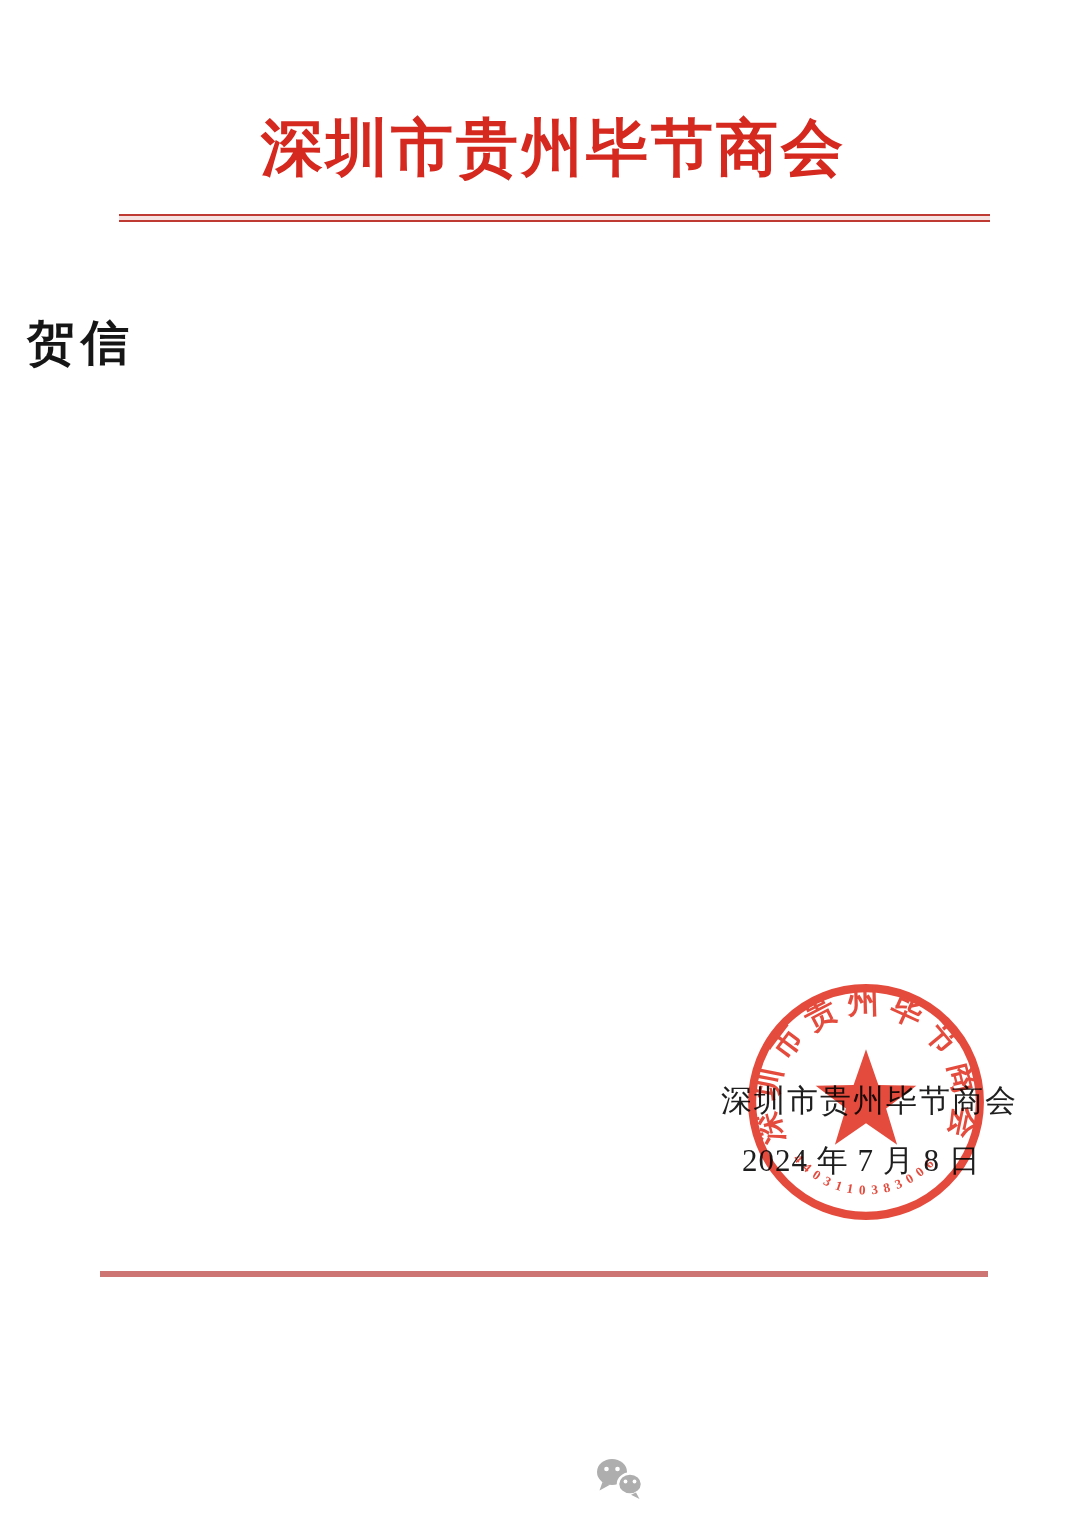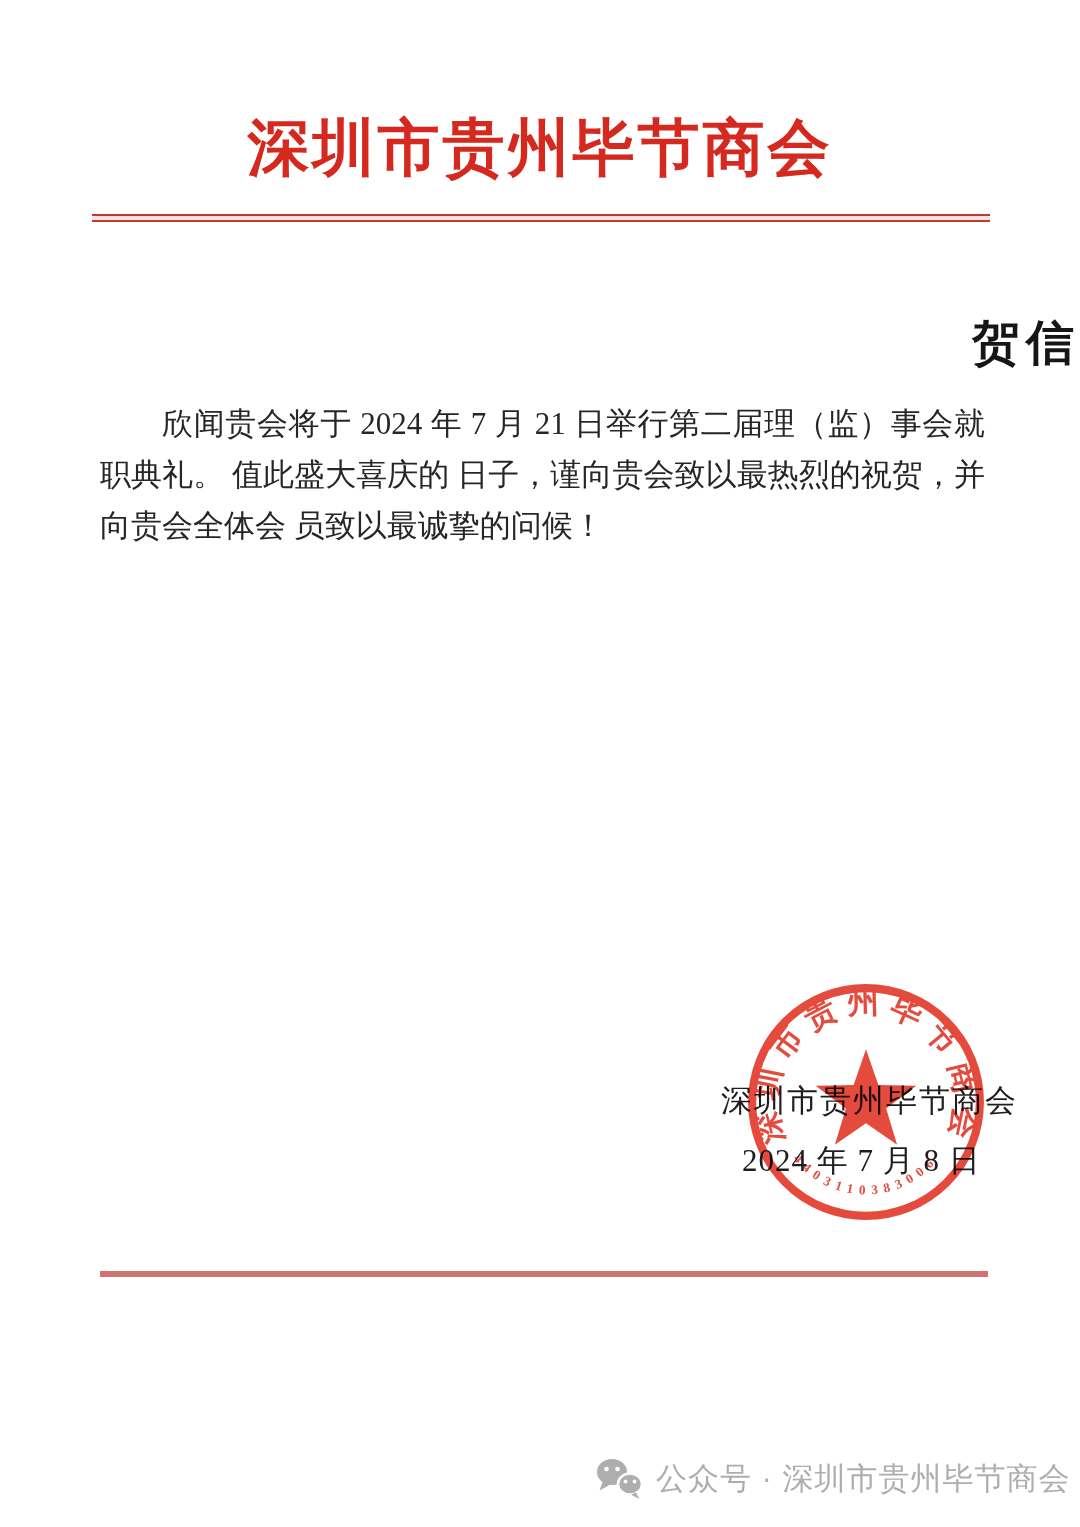--- a/index.html
+++ b/index.html
@@ -14,40 +14,41 @@
   html, body { background: #ffffff; }
   .page {
     position: relative;
     width: 1080px;
     height: 1527px;
     margin: 0 auto;
     background: #ffffff;
     overflow: hidden;
     font-family: "Liberation Serif", "DejaVu Serif", serif;
     color: var(--ink);
+    padding-left: 27px;
   }
   .letterhead {
     padding-top: 112px;
     text-align: center;
     font-size: 62px;
     line-height: 72px;
     font-weight: bold;
     letter-spacing: 3px;
     color: var(--accent-red);
   }
   .rule-double {
     margin: 30px 90px 0 92px;
     height: 8px;
     border-top: 2px solid var(--rule-red);
     border-bottom: 2px solid var(--rule-red);
     background: #f6e2e1;
   }
   .doc-title {
     margin-top: 92px;
-    text-align: right;
+    text-align: left;
     font-size: 48px;
     line-height: 58px;
     font-weight: bold;
     letter-spacing: 6px;
     color: #161616;
   }
   .body {
     margin: 26px 95px 0 100px;
     font-size: 31px;
     line-height: 51px;
@@ -123,21 +124,20 @@
 
 <div class="page">
 
   <div class="letterhead">深圳市贵州毕节商会</div>
 
   <div class="rule-double"></div>
 
   <div class="doc-title">贺信</div>
 
   <div class="body">
-    <p class="para">欣闻贵会将于 2024 年 7 月 21  日举行第二届理（监）事会就职典礼。 值此盛大喜庆的 日子，谨向贵会致以最热烈的祝贺，并向贵会全体会 员致以最诚挚的问候！</p>
   </div>
 
   <div class="sig-org">深圳市贵州毕节商会</div>
 
   <div class="sig-date">2024 年 7 月 8 日</div>
 
   <svg class="stamp" viewBox="0 0 240 240" xmlns="http://www.w3.org/2000/svg">
     <defs>
       <path id="arcTop" d="M 40.2 157.2 A 88 88 0 1 1 199.8 157.2" fill="none"></path>
       <path id="arcBottom" d="M 48.3 176 A 91 91 0 0 0 191.7 176" fill="none"></path>
@@ -158,16 +158,15 @@
     <svg class="wx-icon" viewBox="0 0 48 42" xmlns="http://www.w3.org/2000/svg">
       <ellipse cx="16" cy="14" rx="15" ry="13" fill="currentColor"></ellipse>
       <path d="M 6.5 24 L 3.5 32.5 L 14 26.8 Z" fill="currentColor"></path>
       <circle cx="10.5" cy="11" r="2.3" fill="#ffffff"></circle>
       <circle cx="21.5" cy="11" r="2.3" fill="#ffffff"></circle>
       <ellipse cx="34" cy="26" rx="12" ry="10.5" fill="currentColor" stroke="#ffffff" stroke-width="2.5"></ellipse>
       <path d="M 40 34.5 L 43.5 41 L 35 36.8 Z" fill="currentColor"></path>
       <circle cx="29.5" cy="23.5" r="1.9" fill="#ffffff"></circle>
       <circle cx="38.5" cy="23.5" r="1.9" fill="#ffffff"></circle>
     </svg>
-    <span class="footer-label">公众号 · 深圳市贵州毕节商会</span>
   </div>
 
 </div>
 
 </body></html>

